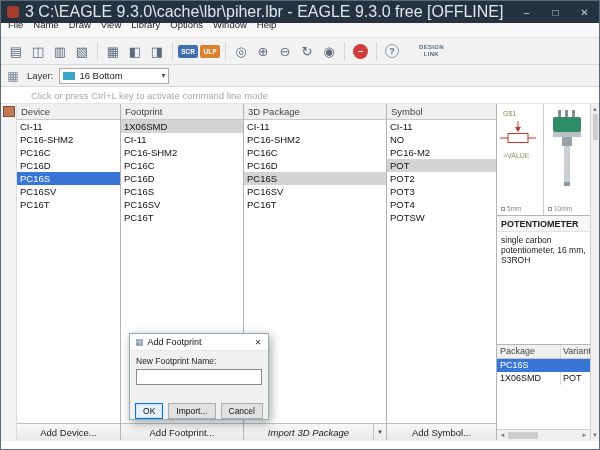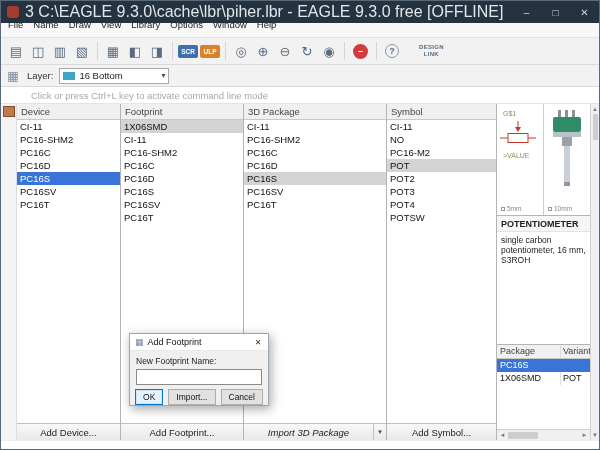--- a/index.html
+++ b/index.html
@@ -107,21 +107,21 @@
 
   
   .dialog { position:absolute; left:128px; top:332px; width:140px; background:#f0f0f0; border:1px solid #9aa7b1; box-shadow:2px 3px 10px rgba(0,0,0,.35); z-index:20; }
   .dlg-title { height:17px; background:#fff; display:flex; align-items:center; padding:0 2px 0 5px; gap:4px; border-bottom:1px solid #e8e8e8; }
   .dlg-icon { font-size:9px; color:#7a8aa0; }
   .dlg-title-text { flex:1; font-size:9px; color:#111; }
   .dlg-close { width:16px; height:15px; display:flex; align-items:center; justify-content:center; font-size:8px; color:#333; }
   .dlg-body { padding:5px 6px 0; }
   .dlg-label { font-size:8.5px; color:#222; margin-bottom:3px; }
   .dlg-input { display:block; width:100%; height:16px; border:1px solid #8a8a8a; background:#fff; font-size:9px; font-family:inherit; padding:0 3px; }
-  .dlg-buttons { display:flex; justify-content:center; gap:5px; margin-top:4px; }
+  .dlg-buttons { display:flex; justify-content:center; gap:5px; margin-top:18px; }
   .dlg-btn { height:16px; background:#e1e1e1; border:1px solid #adadad; font-size:8.5px; font-family:inherit; padding:0 7px; color:#111; cursor:default; }
   .dlg-btn.default { border:1px solid #0078d7; background:#e5f1fb; box-shadow:inset 0 0 0 1px #cfe4f7; }
 </style>
 </head>
 <body>
 
 <div class="window">
 
   <div class="titlebar">
     <span class="app-icon"></span>

